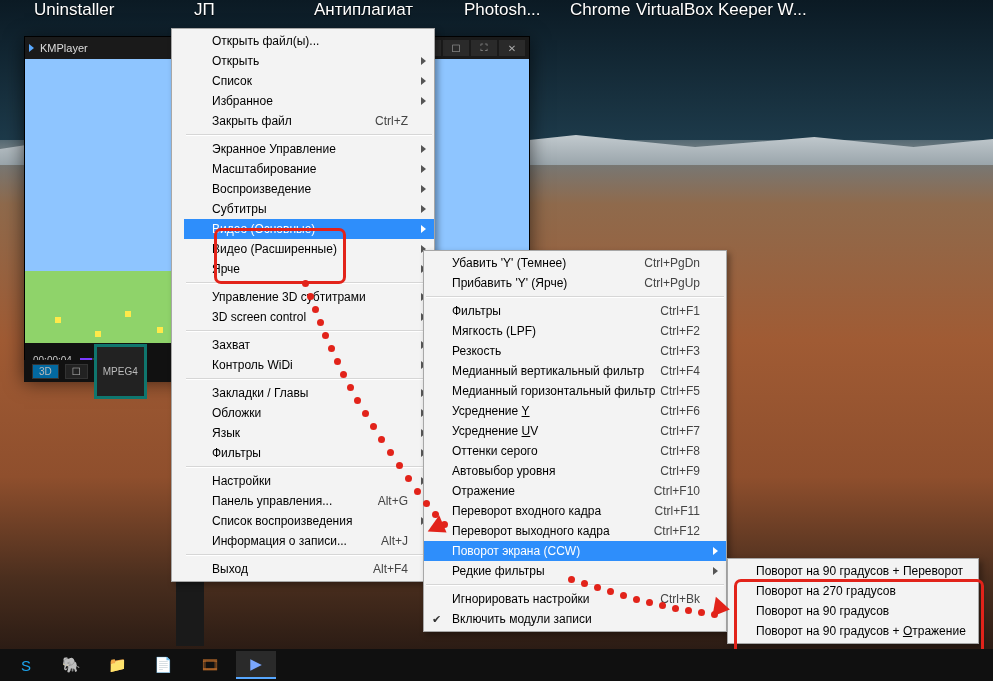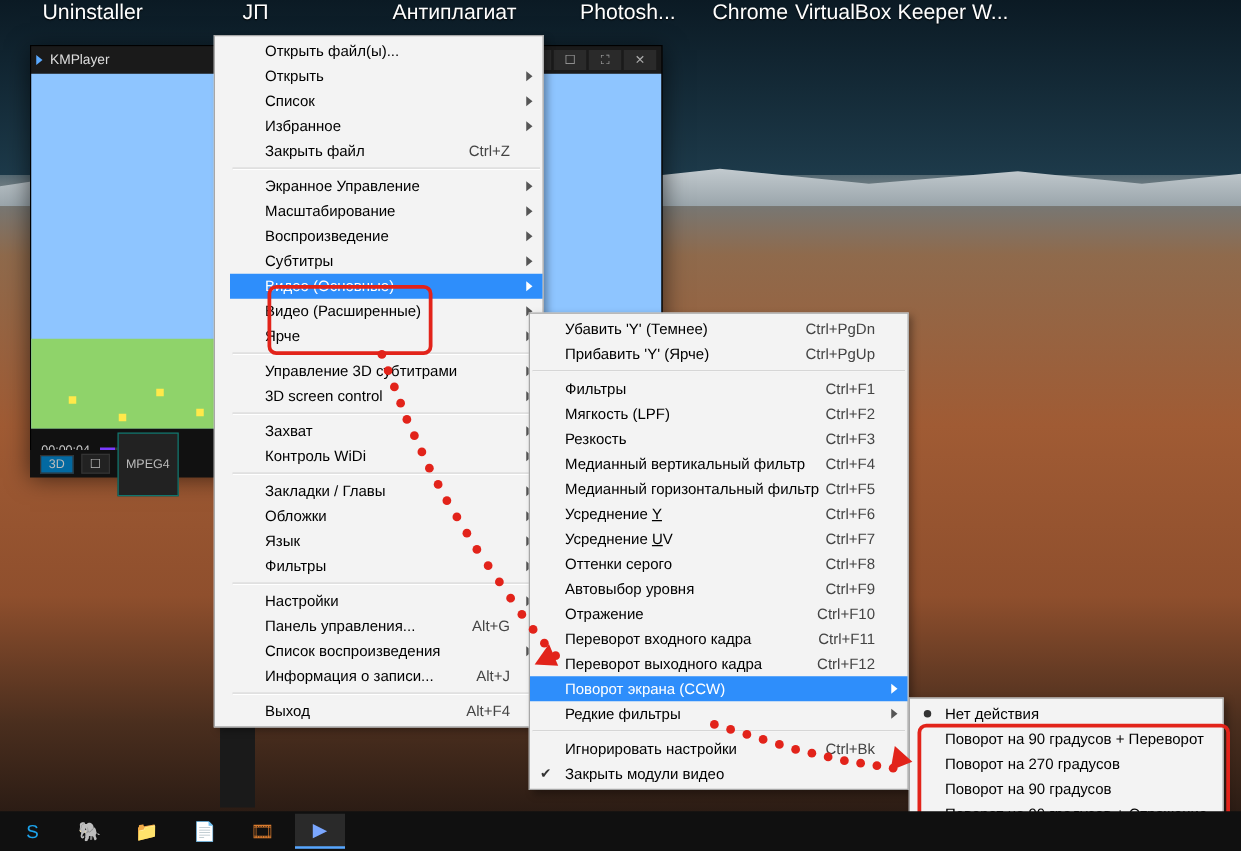--- a/index.html
+++ b/index.html
@@ -80,21 +80,21 @@
     <div class="km-grass"></div>
   </div>
   <div class="km-status">
     <span>00:00:04</span>
     <span style="flex:0 0 40px;height:4px;background:linear-gradient(90deg,#7a3bff 30%,#333 30%);"></span>
   </div>
 </div>
 <div style="position:absolute;left:24px;top:360px;width:150px;height:22px;background:#111;color:#bbb;display:flex;align-items:center;gap:6px;padding:0 8px;font-size:10px;">
   <span class="slot" style="background:#0369a1;border:1px solid #333;padding:1px 6px">3D</span>
   <span class="slot" style="background:#222;border:1px solid #333;padding:1px 6px">☐</span>
-  <span class="slot" style="background:#222;border:1px solid #0f766e;padding:19px 6px">MPEG4</span>
+  <span class="slot" style="background:#222;border:3px solid #0f766e;padding:19px 6px">MPEG4</span>
 </div>
 <div class="km-side" style="left:176px;top:340px;">
   <span><b>KMPlayer</b><span> We All Enjoy!</span></span>
 </div>
 
 <div class="menu" style="left:171px;top:28px;width:250px;padding-left:12px;">
   <div class="item">Открыть файл(ы)...</div>
   <div class="item sub">Открыть</div>
   <div class="item sub">Список</div>
   <div class="item sub">Избранное</div>
@@ -140,25 +140,24 @@
   <div class="item"><span>Усреднение  </span><span class="u">U</span><span>V</span><span class="sc">Ctrl+F7</span></div>
   <div class="item"><span>Оттенки серого</span><span class="sc">Ctrl+F8</span></div>
   <div class="item"><span>Автовыбор уровня</span><span class="sc">Ctrl+F9</span></div>
   <div class="item"><span>Отражение</span><span class="sc">Ctrl+F10</span></div>
   <div class="item"><span>Переворот входного кадра</span><span class="sc">Ctrl+F11</span></div>
   <div class="item"><span>Переворот выходного кадра</span><span class="sc">Ctrl+F12</span></div>
   <div class="item sub hl">Поворот экрана (CCW)</div>
   <div class="item sub">Редкие фильтры</div>
   <div class="sep"></div>
   <div class="item"><span>Игнорировать настройки</span><span class="sc">Ctrl+Bk</span></div>
-  <div class="item chk">Закрыть модули видео</div>
+  <div class="item chk">Включить модули записи</div>
 </div>
 
 <div class="menu" style="left:727px;top:558px;width:250px;">
-  <div class="item dot">Нет действия</div>
   <div class="item">Поворот на 90 градусов + Переворот</div>
   <div class="item">Поворот на 270 градусов</div>
   <div class="item">Поворот на 90 градусов</div>
   <div class="item"><span>Поворот на 90 градусов + </span><span class="u">О</span><span>тражение</span></div>
 </div>
 
 <div class="ann-box" style="left:214px;top:228px;width:126px;height:50px;"></div>
 <div class="ann-box" style="left:734px;top:579px;width:244px;height:84px;"></div>
 
 <div class="dots">

